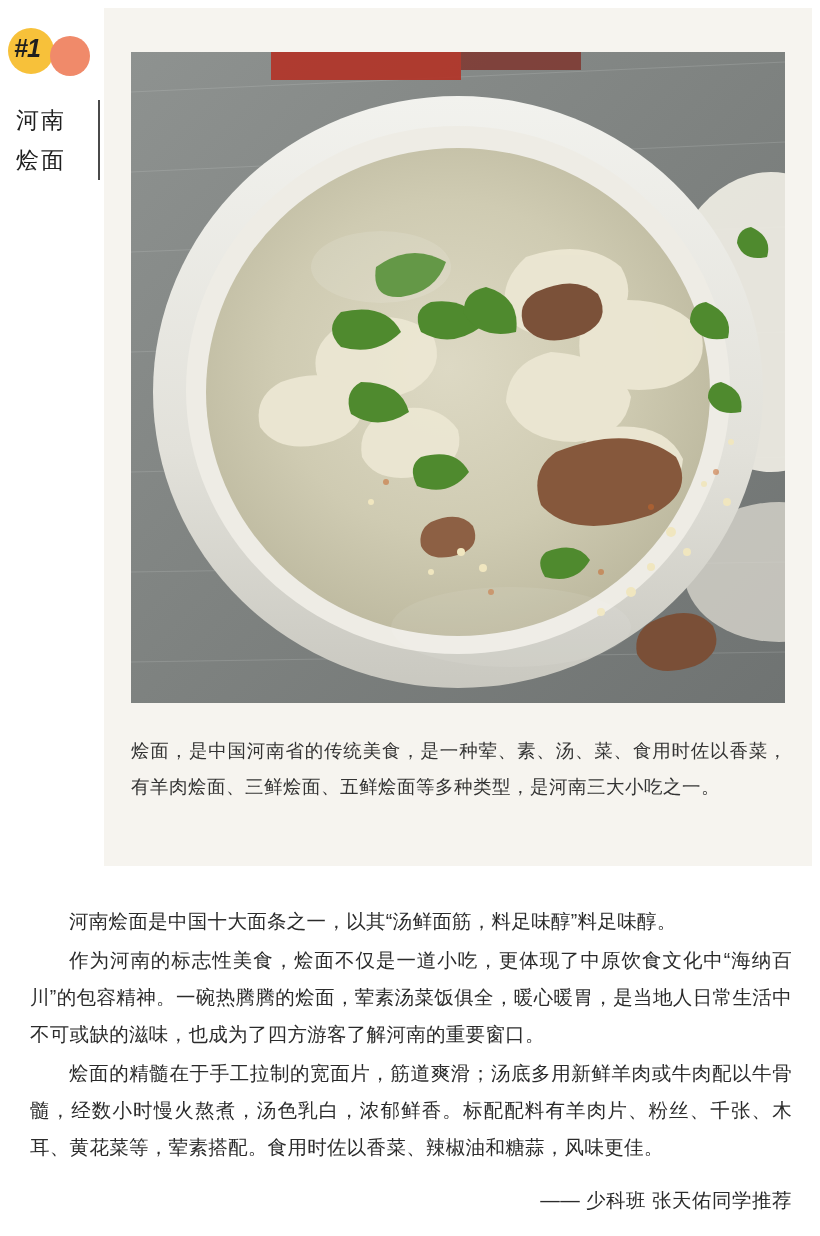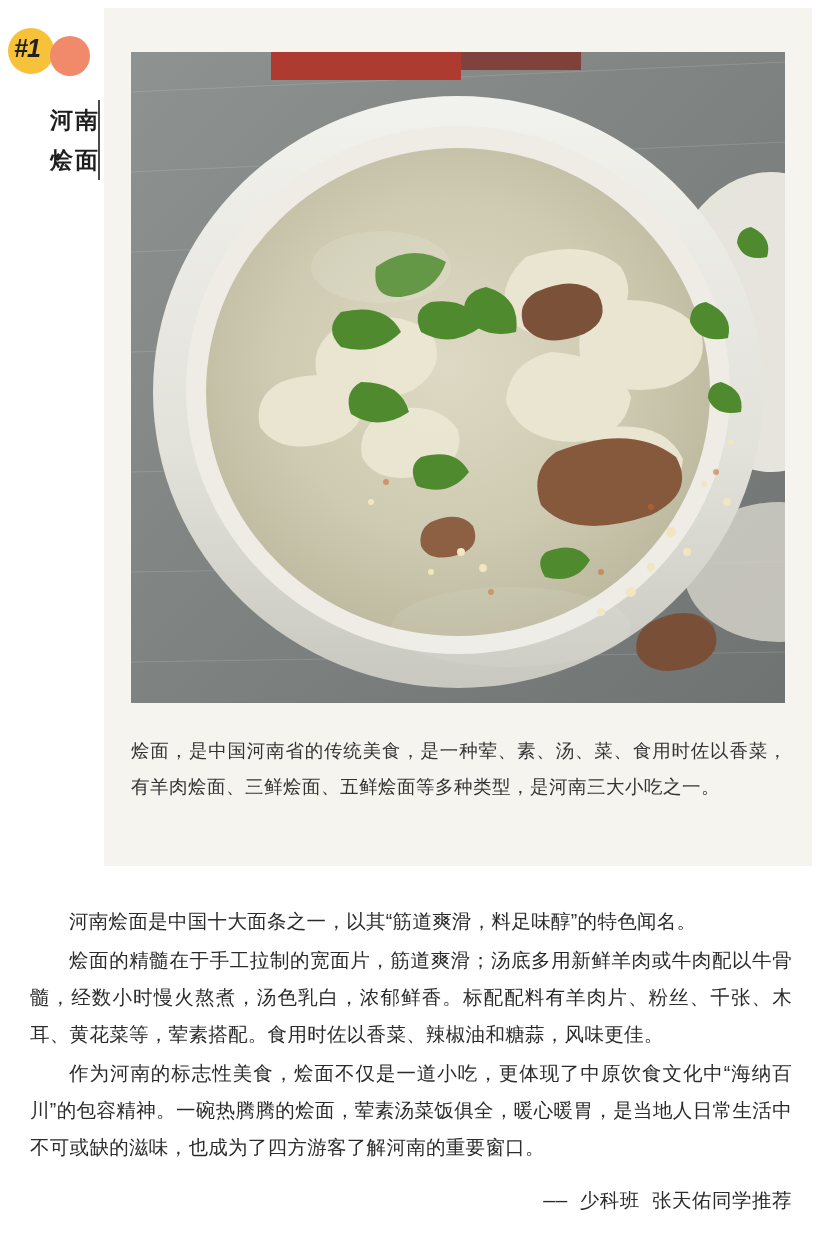--- a/index.html
+++ b/index.html
@@ -77,26 +77,25 @@
     position: absolute;
     left: 16px;
     top: 100px;
     width: 72px;
     padding-right: 10px;
     border-right: 2px solid #4a4a4a;
     text-align: left;
   }
   .v-title-line {
     font-size: 23px;
-    font-weight: bold;
+    font-weight: normal;
     color: #1f1f1f;
     line-height: 40px;
     letter-spacing: 2px;
     white-space: nowrap;
-    margin-left: 34px;
   }
 
   
   .photo {
     position: absolute;
     left: 131px;
     top: 52px;
     width: 654px;
     height: 651px;
     overflow: hidden;
@@ -135,21 +134,20 @@
   }
 
   
   .signature {
     position: absolute;
     right: 28px;
     bottom: 22px;
     font-size: 19.5px;
     color: #2b2b2b;
     letter-spacing: 0.5px;
-    font-family: Liberation Mono, monospace;
   }
 </style>
 </head>
 <body>
 
 <div class="card">
   <div class="card-bg"></div>
 
   <div class="badge">
     <div class="badge-circle-yellow"></div>
@@ -257,18 +255,18 @@
 
       <ellipse cx="250" cy="215" rx="70" ry="36" fill="#ffffff" opacity="0.12"></ellipse>
       <ellipse cx="380" cy="575" rx="120" ry="40" fill="#ffffff" opacity="0.08"></ellipse>
     </svg>
   </div>
 
   <div class="caption">烩面，是中国河南省的传统美食，是一种荤、素、汤、菜、食用时佐以香菜，有羊肉烩面、三鲜烩面、五鲜烩面等多种类型，是河南三大小吃之一。</div>
 </div>
 
 <div class="body-text">
-  <p class="para">河南烩面是中国十大面条之一，以其“筋道爽滑，料足味醇”的特色闻名。</p>
+  <p class="para">河南烩面是中国十大面条之一，以其“汤鲜面筋，料足味醇”料足味醇。</p>
+  <p class="para">作为河南的标志性美食，烩面不仅是一道小吃，更体现了中原饮食文化中“海纳百川”的包容精神。一碗热腾腾的烩面，荤素汤菜饭俱全，暖心暖胃，是当地人日常生活中不可或缺的滋味，也成为了四方游客了解河南的重要窗口。</p>
   <p class="para">烩面的精髓在于手工拉制的宽面片，筋道爽滑；汤底多用新鲜羊肉或牛肉配以牛骨髓，经数小时慢火熬煮，汤色乳白，浓郁鲜香。标配配料有羊肉片、粉丝、千张、木耳、黄花菜等，荤素搭配。食用时佐以香菜、辣椒油和糖蒜，风味更佳。</p>
-  <p class="para">作为河南的标志性美食，烩面不仅是一道小吃，更体现了中原饮食文化中“海纳百川”的包容精神。一碗热腾腾的烩面，荤素汤菜饭俱全，暖心暖胃，是当地人日常生活中不可或缺的滋味，也成为了四方游客了解河南的重要窗口。</p>
 </div>
 
 <div class="signature">—— 少科班 张天佑同学推荐</div>
 
 </body></html>

